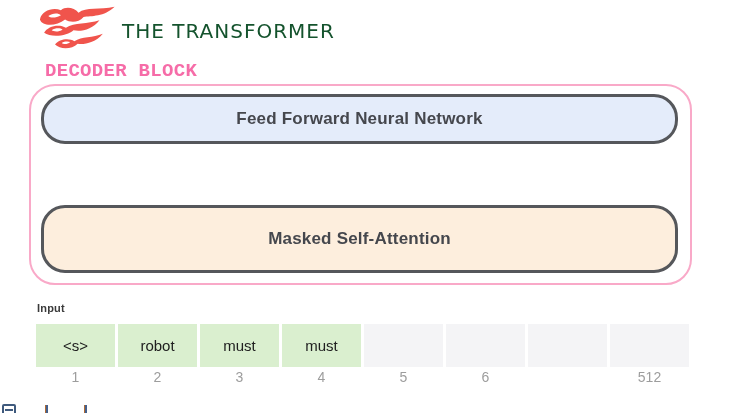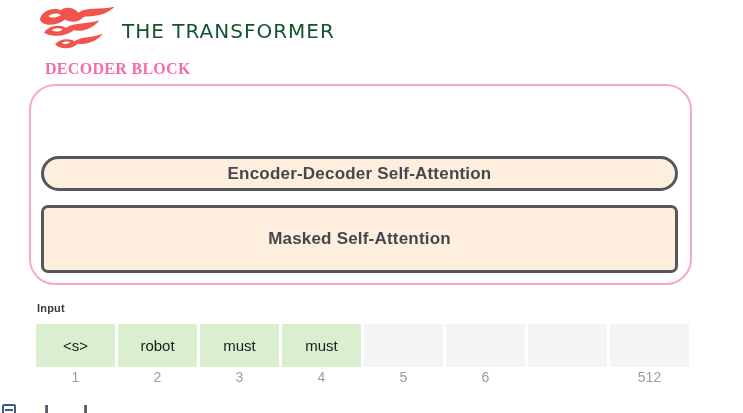--- a/index.html
+++ b/index.html
@@ -27,22 +27,22 @@
     font-weight: 500;
     color: #14532d;
     letter-spacing: 1px;
     white-space: nowrap;
   }
 
   
   .decoder-label {
     position: absolute;
     left: 45px; top: 60px;
-    font-family: Liberation Serif, serif;
-    font-size: 16px;
+    font-family: Liberation Mono, monospace;
+    font-size: 19px;
     font-weight: bold;
     color: #f66ca8;
     letter-spacing: 0.3px;
     text-align: center;
   }
   .decoder-container {
     position: absolute;
     left: 29px; top: 84px;
     width: 663px; height: 201px;
     background: #ffffff;
@@ -58,21 +58,21 @@
     display: flex;
     align-items: center;
     justify-content: center;
     font-size: 17px;
     font-weight: bold;
     color: #45474d;
     letter-spacing: 0.2px;
   }
   .layer-ffnn   { top: 94px;  height: 50px; background: #e4ecfa; }
   .layer-encdec { top: 156px; height: 35px; background: #fdeedd; }
-  .layer-masked { top: 205px; height: 68px; background: #fdeedd; border-radius: 7px; }
+  .layer-masked { top: 205px; height: 68px; background: #fdeedd; }
 
   
   .input-label {
     position: absolute;
     left: 37px; top: 302px;
     font-size: 11px;
     font-weight: bold;
     color: #3a3a3a;
     letter-spacing: 0.2px;
   }
@@ -134,21 +134,21 @@
       <path d="M12,32 C16,24 30,21 38,26 C48,19 64,22 78,17 C70,28 56,31 47,29 C40,36 20,38 12,32 Z
                M21,29 C25,26 31,26 34,28 C30,31 24,31 21,29 Z" fill-rule="evenodd"></path>
       <path d="M25,46 C30,39 42,38 48,42 C57,36 70,38 82,33 C73,44 60,46 52,45 C45,52 31,52 25,46 Z
                M33,44 C36,42 41,42 43,43 C40,46 35,46 33,44 Z" fill-rule="evenodd"></path>
     </g>
   </svg>
   <div class="app-title">THE TRANSFORMER</div>
 
   <div class="decoder-label">DECODER BLOCK</div>
   <div class="decoder-container"></div>
-  <div class="layer-box layer-encdec">Encoder-Decoder Self-Attention</div>
+  <div class="layer-box layer-ffnn">Feed Forward Neural Network</div>
   <div class="layer-box layer-masked">Masked Self-Attention</div>
 
   <div class="input-label">Input</div>
 
   <div class="token-row">
     <div class="token-cell filled">&lt;s&gt;</div>
     <div class="token-cell filled">robot</div>
     <div class="token-cell filled">must</div>
     <div class="token-cell filled">must</div>
     <div class="token-cell empty"></div>

